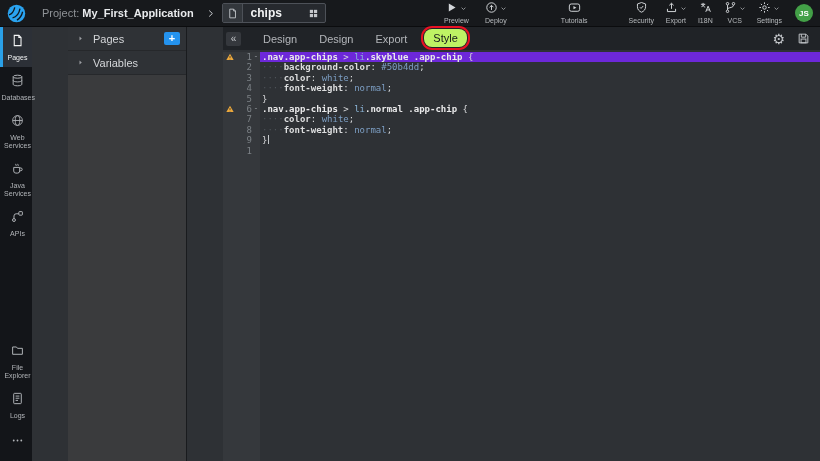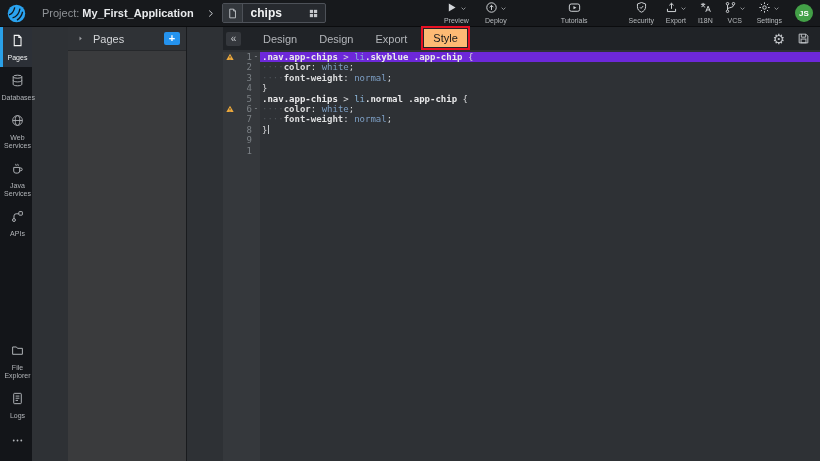--- a/index.html
+++ b/index.html
@@ -62,22 +62,22 @@
   .panel-row .plbl { font-size:11px; color:#d4d6d9; margin-left:9px; white-space:nowrap; }
   .add-btn { margin-left:auto; width:16px; height:13px; background:#2493ef; border-radius:2px;
              color:#fff; font-size:11px; font-weight:bold; line-height:12px; text-align:center; cursor:pointer; }
 
   
   .editor { flex:1; display:flex; flex-direction:column; min-width:0; }
   .tabbar { height:23px; flex:none; background:#202327; display:flex; align-items:center; }
   .collapse-btn { width:15px; height:14px; background:#35383d; border-radius:2px; margin:0 11px 0 3px;
                   color:#c6c9cd; font-size:10px; line-height:13px; text-align:center; cursor:pointer; }
   .tab { font-size:11px; color:#b3b6ba; padding:4px 11px; cursor:pointer; white-space:nowrap; }
-  .tab.active { background:#fdba74; color:#17191c; padding:3px 9px; margin:0 6px;
-                outline:2px solid #e81123; outline-offset:1px; }
+  .tab.active { background:#bef264; color:#17191c; padding:3px 9px; margin:0 6px;
+                outline:2px solid #e81123; outline-offset:1px;border-radius:8px; }
   .tabbar-right { margin-left:auto; display:flex; align-items:center; gap:12px; padding-right:10px; color:#c2c5c9; }
   .gear-glyph { font-size:14px; line-height:14px; cursor:pointer; }
   .save-btn svg { width:13px; height:13px; display:block; cursor:pointer; }
 
   
   .code { flex:1; display:flex; min-height:0; font-family:"DejaVu Sans Mono", monospace;
           font-size:9px; line-height:10.4px; padding-top:2px; background:#2e3135; }
   .gutter-col { width:37px; flex:none; background:#35383c; }
   .code-col { flex:1; min-width:0; }
   .g-row { display:flex; align-items:center; height:10.4px; }
@@ -308,20 +308,28 @@
     <div class="panel" id="panel">
         <div class="panel-row">
           <span class="arr">
             <svg viewBox="0 0 24 24" fill="currentColor">
               <path d="M8.5 5.5L16.5 12l-8 6.5z"></path>
             </svg>
           </span>
           <span class="plbl">Pages</span>
           <span class="add-btn" style="background: rgb(36, 147, 239);">+</span>
         </div>
+        <div class="panel-row">
+          <span class="arr">
+            <svg viewBox="0 0 24 24" fill="currentColor">
+              <path d="M8.5 5.5L16.5 12l-8 6.5z"></path>
+            </svg>
+          </span>
+          <span class="plbl">Variables</span>
+        </div>
       </div>
 
     <div class="editor">
       <div class="tabbar">
         <div class="collapse-btn">«</div>
         <span id="tabs" style="display:flex;align-items:flex-start;">
             <span class="tab">Design</span>
             <span class="tab">Design</span>
             <span class="tab">Export</span>
             <span class="tab active" style="outline-color: rgb(232, 17, 35);">Style</span>
@@ -397,20 +405,21 @@
               <span class="g-fold"></span>
             </div>
             <div class="g-row">
               <span class="g-warn"></span>
               <span class="g-num">1</span>
               <span class="g-fold"></span>
             </div>
           </div>
         <div class="code-col" id="codelines">
             <div class="c-row active"><span class="tok-sel">.nav.app-chips</span><span class="tok-punc"> &gt; </span><span class="tok-tag">li</span><span class="tok-sel">.skyblue</span><span class="tok-punc"> </span><span class="tok-sel">.app-chip</span><span class="tok-punc"> {</span></div>
+            <div class="c-row"><span class="tok-ws">····</span><span class="tok-prop">background-color</span><span class="tok-punc">: </span><span class="tok-val">#50b4dd</span><span class="tok-punc">;</span></div>
             <div class="c-row"><span class="tok-ws">····</span><span class="tok-prop">color</span><span class="tok-punc">: </span><span class="tok-val">white</span><span class="tok-punc">;</span></div>
             <div class="c-row"><span class="tok-ws">····</span><span class="tok-prop">font-weight</span><span class="tok-punc">: </span><span class="tok-val">normal</span><span class="tok-punc">;</span></div>
             <div class="c-row"><span class="tok-punc">}</span></div>
             <div class="c-row"><span class="tok-sel">.nav.app-chips</span><span class="tok-punc"> &gt; </span><span class="tok-tag">li</span><span class="tok-sel">.normal</span><span class="tok-punc"> </span><span class="tok-sel">.app-chip</span><span class="tok-punc"> {</span></div>
             <div class="c-row"><span class="tok-ws">····</span><span class="tok-prop">color</span><span class="tok-punc">: </span><span class="tok-val">white</span><span class="tok-punc">;</span></div>
             <div class="c-row"><span class="tok-ws">····</span><span class="tok-prop">font-weight</span><span class="tok-punc">: </span><span class="tok-val">normal</span><span class="tok-punc">;</span></div>
             <div class="c-row"><span class="tok-punc">}</span><span class="cursor"></span></div>
           </div>
       </div>
     </div>

